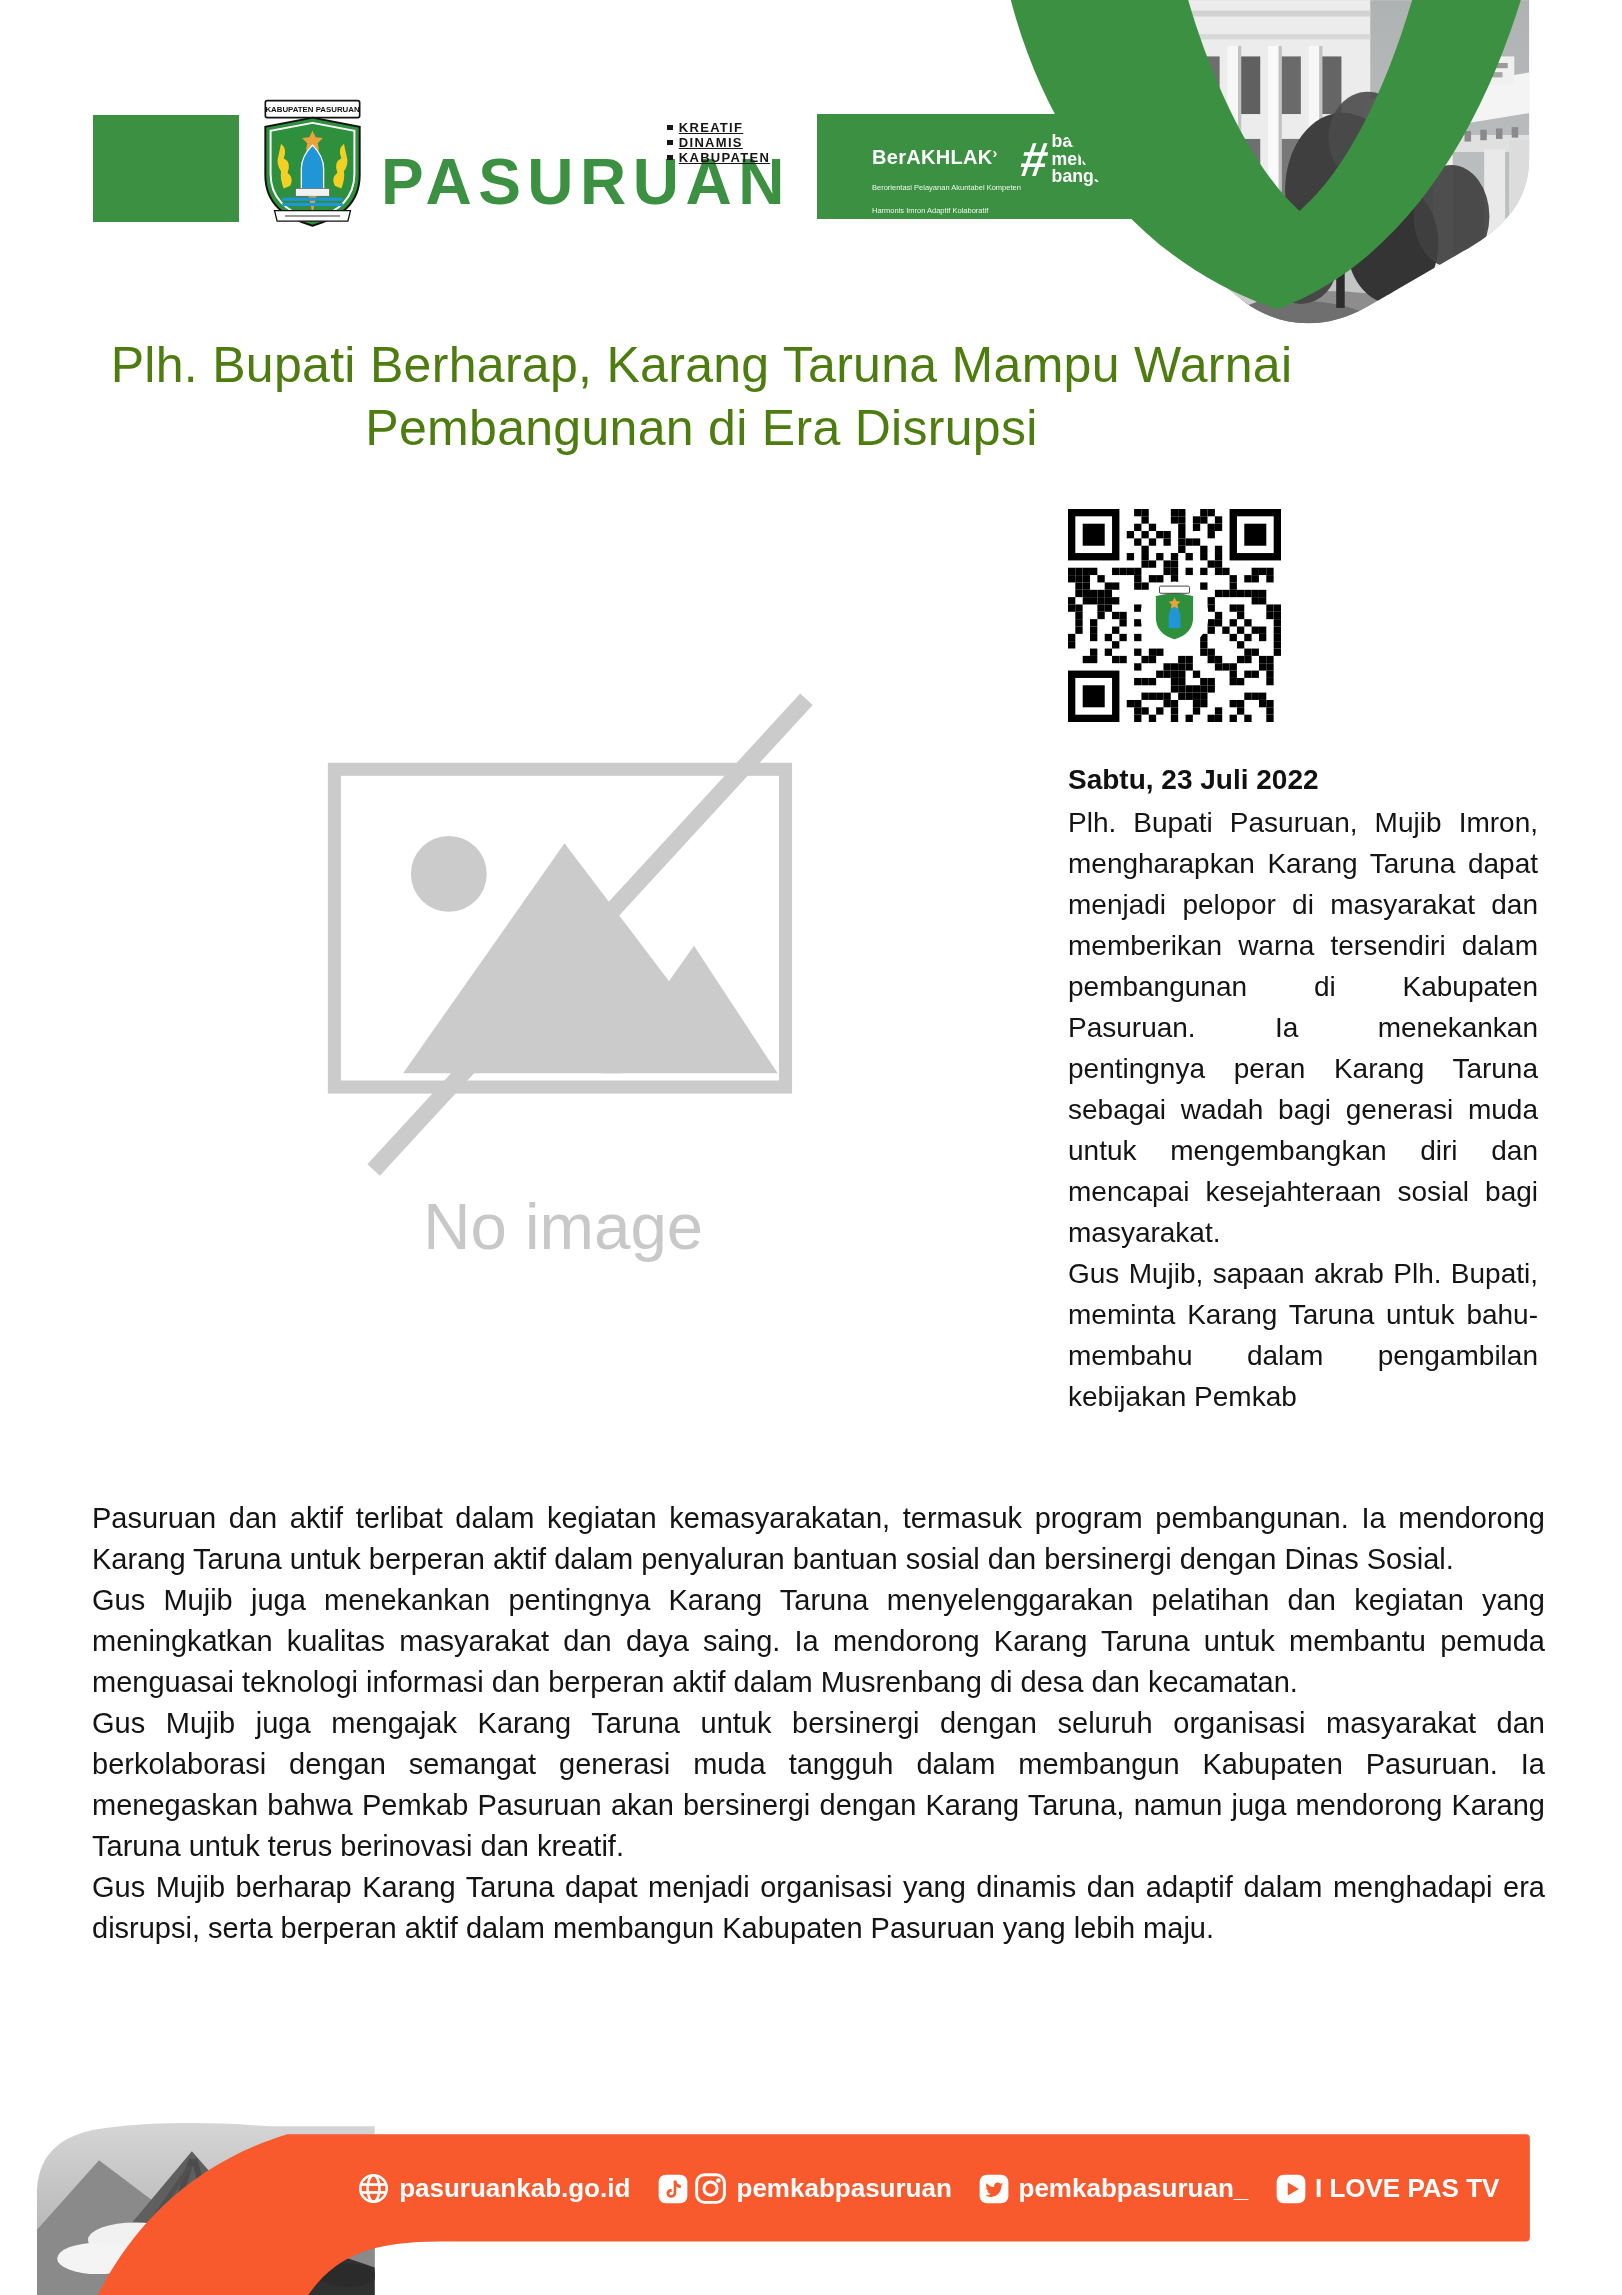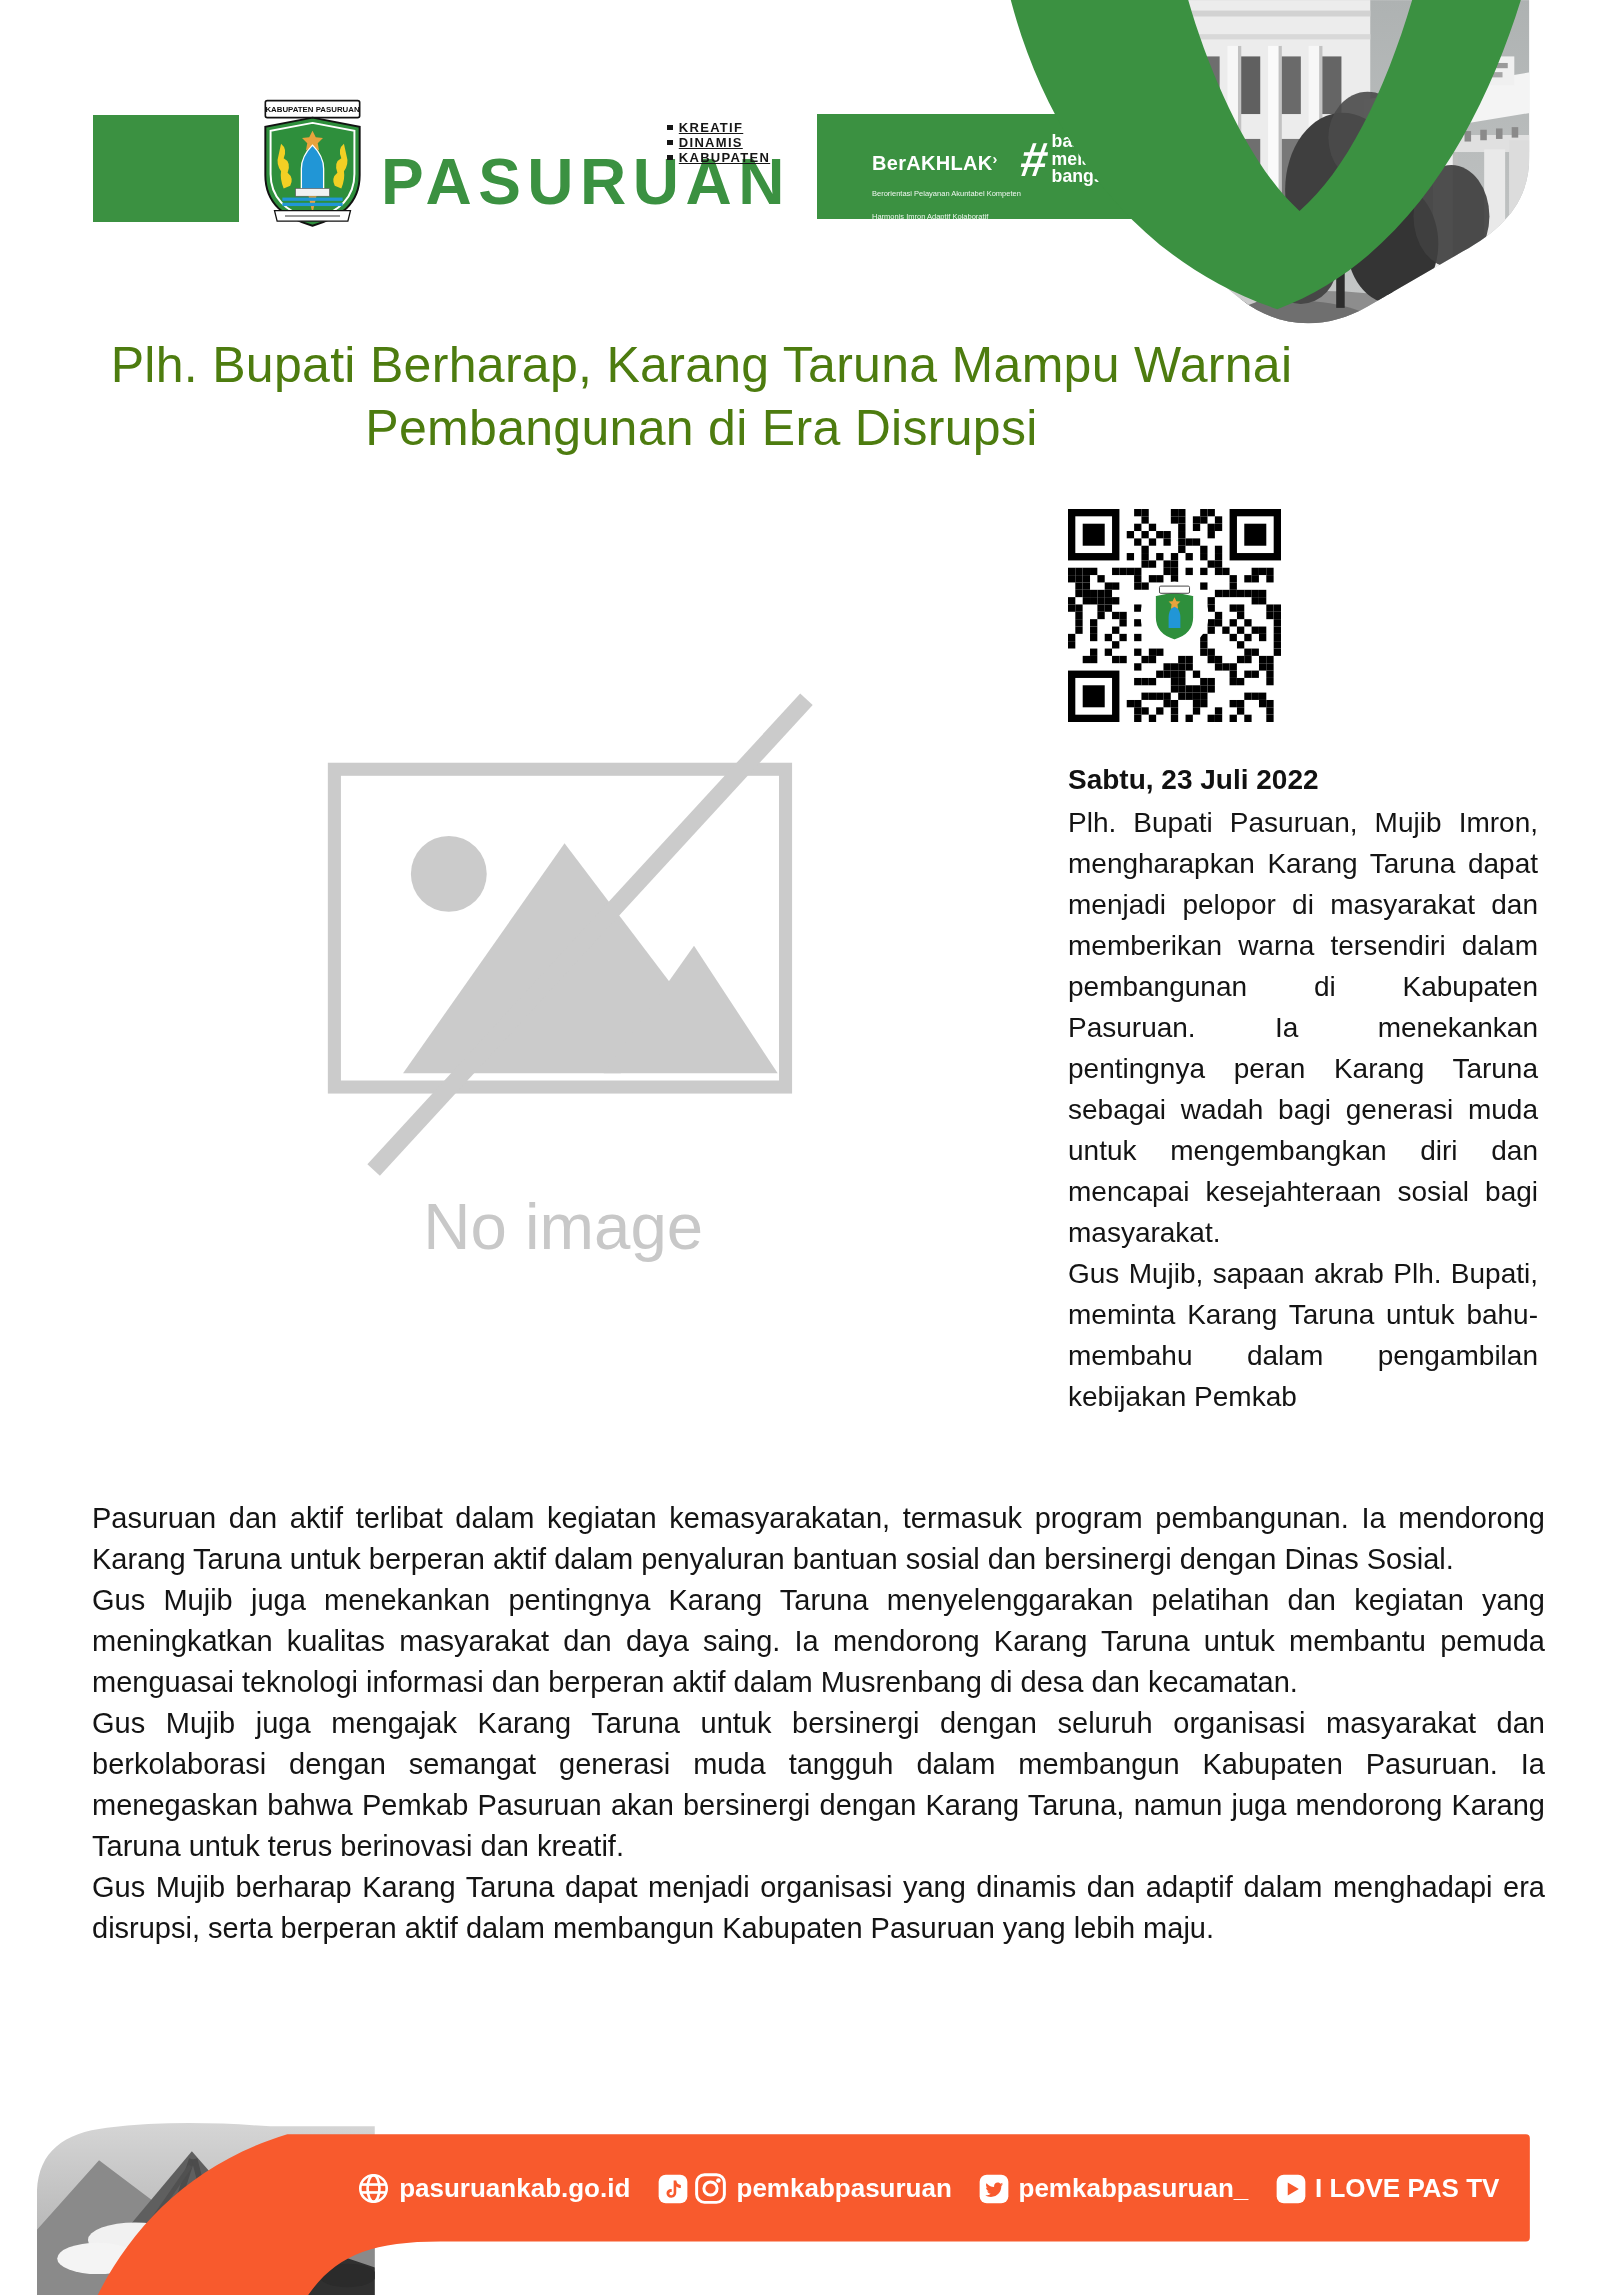--- a/index.html
+++ b/index.html
@@ -19,21 +19,21 @@
   .green-rect{left:93px;top:115px;width:146px;height:107px;background:var(--green);}
   .crest{left:256px;top:98px;}
   .brand1{left:381px;top:118px;font-size:64px;line-height:1;font-weight:700;color:var(--green);letter-spacing:2px;}
   .brand2{left:381px;top:150px;font-size:64px;line-height:1;font-weight:700;color:var(--green);letter-spacing:6.5px;}
   .tagline{left:667px;top:120px;}
   .tagline .row{display:flex;align-items:center;height:15px;}
   .tagline .sq{width:5.9px;height:5.9px;background:#161616;margin-right:5.9px;flex:0 0 auto;}
   .tagline .tx{font-size:13px;font-weight:700;letter-spacing:1.3px;color:#161616;white-space:nowrap;text-decoration:underline;}
 
   .band{left:817px;top:114px;width:335px;height:105px;background:var(--green);}
-  .berakhlak{left:872px;top:151px;color:#fff;}
+  .berakhlak{left:872px;top:145px;color:#fff;}
   .berakhlak .big{font-size:20px;font-weight:700;letter-spacing:0.3px;white-space:nowrap;}
   .berakhlak .big .chev{font-size:14.4px;vertical-align:5.9px;}
   .berakhlak .sub{font-size:7.5px;line-height:8.5px;opacity:.92;white-space:nowrap;margin-top:15px;}
   .bangga{left:1021px;top:133px;color:#fff;display:flex;align-items:center;}
   .bangga .hash{font-size:48px;font-weight:700;line-height:48px;margin-right:3.9px;transform:skewX(-8deg);}
   .bangga .lines{font-size:17.7px;font-weight:700;line-height:17.7px;white-space:nowrap;}
 
   
   .title{left:0;top:334px;width:1403px;text-align:center;font-weight:400;font-size:50px;line-height:63px;color:#4d7c0f;letter-spacing:0.3px;}
 

